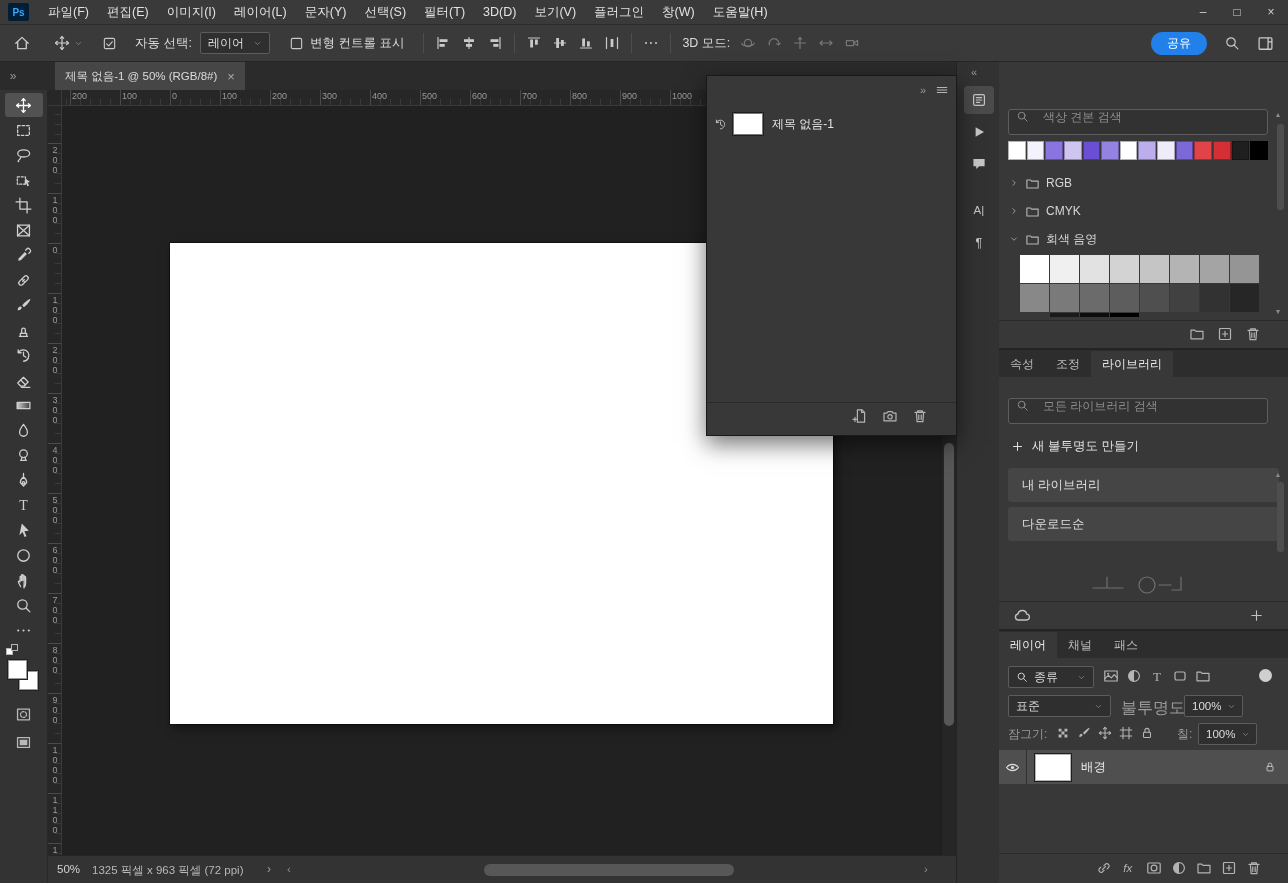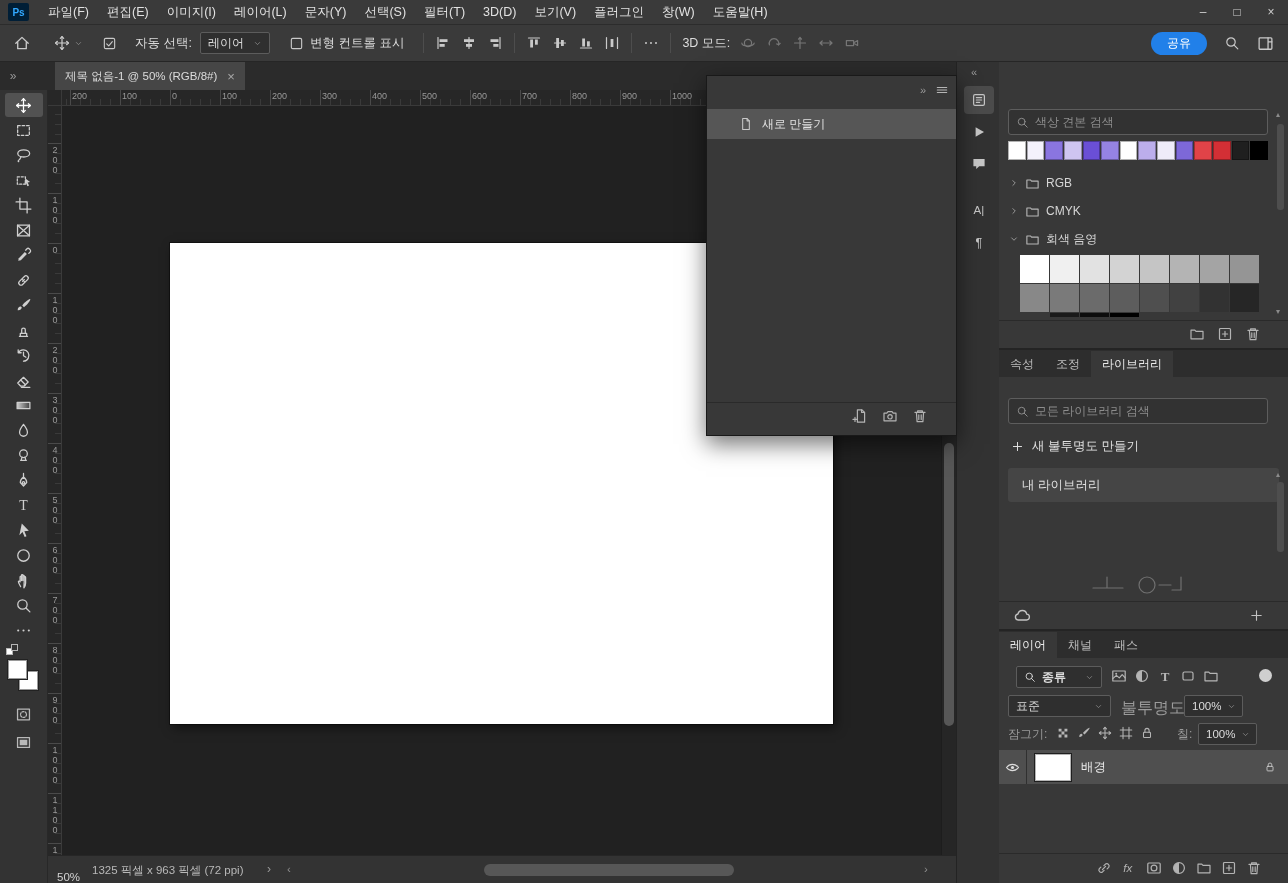--- a/index.html
+++ b/index.html
@@ -88,21 +88,21 @@
   #canvas-doc{position:absolute;left:108px;top:137px;width:663px;height:481px;background:#ffffff;
     box-shadow:0 0 0 1px rgba(0,0,0,.4),3px 4px 10px rgba(0,0,0,.5);}
   #v-scroll{position:absolute;right:0;top:16px;width:15px;height:749px;background:#262626;
     border-left:1px solid #1d1d1d;}
   #v-thumb{position:absolute;left:2px;top:337px;width:10px;height:283px;background:#575757;border-radius:5px;}
 
   
   #statusbar{position:absolute;left:48px;top:855px;width:908px;height:28px;background:#333333;
     border-top:1px solid #262626;font-size:11.5px;}
   #statusbar>span{position:absolute;}
-  #zoom-val{left:9px;top:15px;color:#d2d2d2;}
+  #zoom-val{left:9px;top:7px;color:#d2d2d2;}
   #doc-info{left:44px;top:7px;color:#b8b8b8;}
   #status-chev{left:219px;top:6px;color:#9a9a9a;font-size:12px;}
   #hs-left{left:239px;top:7px;color:#8e8e8e;}
   #h-thumb{position:absolute;left:436px;top:8px;width:250px;height:12px;background:#575757;border-radius:6px;}
   #hs-right{left:876px;top:7px;color:#8e8e8e;}
 
   
   #dockstrip{position:absolute;left:956px;top:62px;width:43px;height:821px;background:#323232;
     border-left:1px solid #232323;}
   #dock-collapse{position:absolute;left:14px;top:4px;color:#9a9a9a;font-size:11px;}
@@ -115,21 +115,21 @@
   
   .section{position:absolute;left:999px;width:289px;background:#383838;}
   #sec-swatches{top:62px;height:286px;}
   #sec-libraries{top:350px;height:279px;}
   #sec-layers{top:631px;height:252px;}
   .tabrow{height:27px;background:#2d2d2d;display:flex;align-items:flex-end;}
   .tabrow.tall{height:39px;}
   .ptab{height:26px;line-height:26px;padding:0 11px;font-size:12px;color:#bdbdbd;white-space:nowrap;}
   .ptab.active{background:#383838;color:#ececec;}
   .searchbox{position:absolute;left:9px;width:260px;height:26px;border:1px solid #5d5d5d;
-    border-radius:3px;background:#323232;display:flex;align-items:center;padding:0 7px;gap:6px;color:#8d8d8d;}
+    border-radius:3px;background:#323232;display:flex;align-items:flex-start;padding:0 7px;gap:14px;color:#8d8d8d;}
   .searchbox input{flex:1;background:transparent;border:0;outline:0;color:#ddd;font-size:12px;
     font-family:inherit;min-width:0;}
   .searchbox input::placeholder{color:#8d8d8d;}
   .panel-footer{position:absolute;left:0;right:0;bottom:0;height:28px;border-top:1px solid #2a2a2a;}
   .footer-icons{position:absolute;right:27px;top:5px;display:flex;gap:12px;color:#b3b3b3;}
   .scrollgut{position:absolute;right:2px;width:11px;}
   .sarrow{position:absolute;left:1px;top:0;color:#8b8b8b;font-size:8px;}
   .sarrow.bottom{top:auto;bottom:0;}
   .sthumb{position:absolute;left:2px;width:7px;background:#4e4e4e;border-radius:3px;}
 
@@ -151,21 +151,21 @@
   #lib-create{position:absolute;left:12px;top:88px;display:flex;align-items:center;gap:8px;
     color:#e2e2e2;font-size:12.5px;}
   #library-items{position:absolute;left:0;top:118px;right:0;}
   .lib-item{margin:0 9px 5px;height:34px;background:#454545;border-radius:3px;line-height:34px;
     padding-left:14px;font-size:12.5px;color:#e0e0e0;}
   #lib-sketch{position:absolute;left:90px;top:218px;width:110px;height:30px;color:#707070;}
   #lib-cloud{position:absolute;left:14px;top:4px;color:#c2c2c2;}
   #lib-plus{position:absolute;right:24px;top:6px;color:#c2c2c2;}
 
   
-  #layer-filter-row{position:absolute;left:8px;top:33px;right:0;height:26px;font-weight:bold;}
+  #layer-filter-row{position:absolute;left:0;top:33px;right:0;height:26px;}
   #kind-dd{position:absolute;left:9px;top:2px;width:86px;}
   #layer-filter-icons{position:absolute;left:104px;top:4px;display:flex;gap:7px;color:#b5b5b5;}
   #filter-toggle{position:absolute;right:16px;top:5px;width:13px;height:13px;border-radius:50%;background:#cfcfcf;}
   #blend-row{position:absolute;left:0;top:62px;right:0;height:26px;}
   #blend-dd{position:absolute;left:9px;top:2px;width:103px;align-items:center;}
   #opacity-label{position:absolute;left:122px;top:5px;font-size:16px;}
   #opacity-dd{position:absolute;left:185px;top:2px;width:59px;font-size:11.5px;}
   #lock-row{position:absolute;left:0;top:90px;right:0;height:26px;}
   #lock-label{position:absolute;left:9px;top:5px;font-size:12px;}
   #lock-icons{position:absolute;left:57px;top:5px;display:flex;gap:8px;color:#b5b5b5;}
@@ -823,20 +823,21 @@
     <div id="lib-create">
       <span class="ic i13">
           <svg viewBox="0 0 16 16" xmlns="http://www.w3.org/2000/svg">
             <path class="st" d="M8 3v10M3 8h10"></path>
           </svg>
         </span>
       <span>새 불투명도 만들기</span>
     </div>
     <div id="library-items">
         <div class="lib-item">내 라이브러리</div>
+        <div class="lib-item">다운로드순</div>
       </div>
     <span id="lib-sketch" class="ic" style="width:110px;height:30px">
         <svg viewBox="0 0 110 30" xmlns="http://www.w3.org/2000/svg">
           <path class="st" d="M4 20h30M18 9v11"></path>
           <circle class="st" cx="58" cy="17" r="8"></circle>
           <path class="st" d="M70 17h12M92 9v13h-9"></path>
         </svg>
       </span>
     <div class="panel-footer">
       <span id="lib-cloud" class="ic i18">
@@ -1036,29 +1037,31 @@
   <div id="history-panel">
     <div id="history-extra">
       <span id="history-collapse">»</span>
       <span class="ic i14">
           <svg viewBox="0 0 16 16" xmlns="http://www.w3.org/2000/svg">
             <path class="st" d="M2.6 5.2h10.8M2.6 8h10.8M2.6 10.8h10.8"></path>
           </svg>
         </span>
     </div>
     <div id="history-items">
-        <div class="hrow selected">
-          <span class="hgut emptywell"></span>
-          <span class="ic i14 hstateic">
-            <svg viewBox="0 0 16 16" xmlns="http://www.w3.org/2000/svg">
-              <path class="st" d="M4.2 1.8h5l2.6 2.6v9.8H4.2z"></path>
-              <path class="st" d="M9.2 1.8v2.6h2.6"></path>
-            </svg>
-          </span>
-          <span class="hlabel">새로 만들기</span>
+        <div class="hrow">
+          <span class="hgut">
+            <span class="ic i13">
+              <svg viewBox="0 0 16 16" xmlns="http://www.w3.org/2000/svg">
+                <path class="st" d="M3 5.4A5.4 5.4 0 118 13.4M3 5.4V2.6M3 5.4h2.8"></path>
+                <path class="st" d="M8 4.8v3.4l2.3 1.4"></path>
+              </svg>
+            </span>
+          </span>
+          <span class="hthumb"></span>
+          <span class="hlabel">제목 없음-1</span>
         </div>
       </div>
     <div id="history-footer">
       <span class="footer-icons" id="history-footer-icons" style="position:static;display:flex;gap:14px">
           <span class="ic i16">
             <svg viewBox="0 0 16 16" xmlns="http://www.w3.org/2000/svg">
               <path class="st" d="M5.4 1.8h4.6l2.6 2.6v9.8H5.4z"></path>
               <path class="st" d="M9.6 1.8v2.6h2.6"></path>
               <path class="st" d="M1 11.4h4M3 9.4v4"></path>
             </svg>

